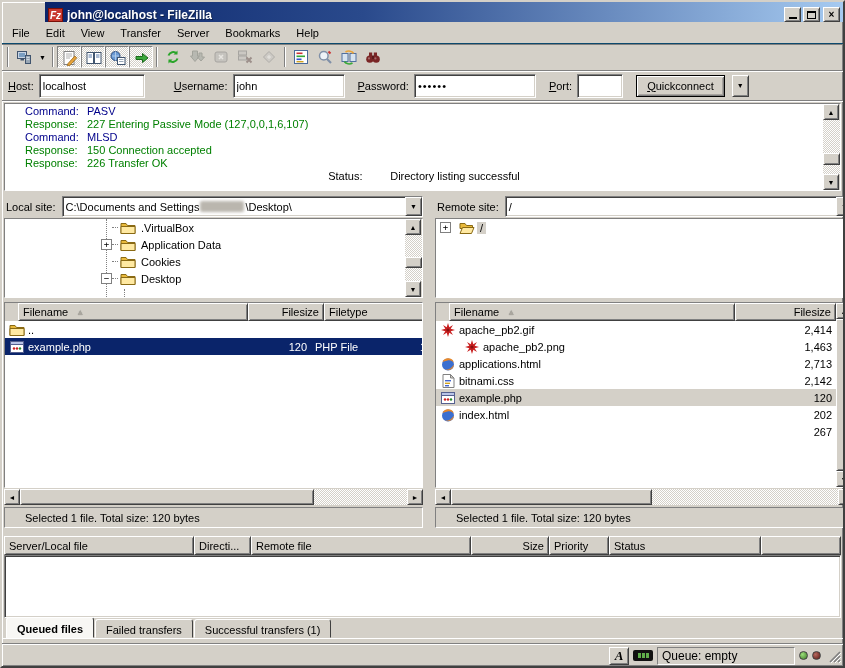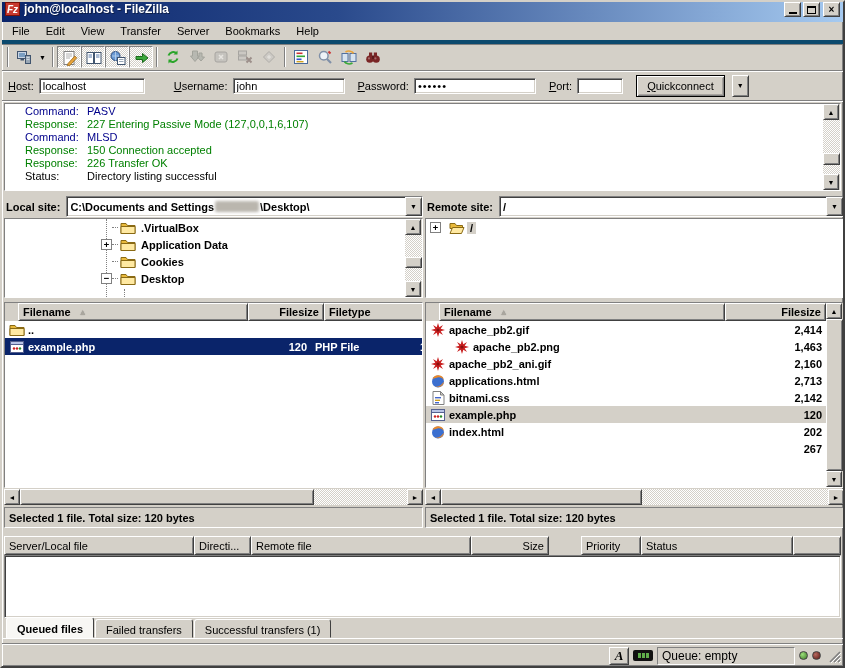--- a/index.html
+++ b/index.html
@@ -18,78 +18,78 @@
   .sunken{ border:1px solid; border-color:#808080 #fff #fff #808080; box-shadow: inset 1px 1px 0 #404040, inset -1px -1px 0 #d4d0c8; background:#fff;}
   .sunken-flat{ border:1px solid; border-color:#808080 #fff #fff #808080; background:#d4d0c8;}
   .dither{
     background-image:
       linear-gradient(45deg,#fff 25%,transparent 25%,transparent 75%,#fff 75%),
       linear-gradient(45deg,#fff 25%,#d4d0c8 25%,#d4d0c8 75%,#fff 75%);
     background-size:2px 2px; background-position:0 0,1px 1px; background-color:#d4d0c8;
   }
 
   
-  .titlebar{ height:20px; flex:0 0 20px; display:flex; align-items:flex-start; padding:0 3px;
-    background:linear-gradient(90deg,#0a246a 0%,#2a4a8c 40%,#a6caf0 100%); }
+  .titlebar{ height:20px; flex:0 0 20px; display:flex; align-items:flex-end; padding:0 3px;
+    background:linear-gradient(90deg,#0a246a 0%,#2a4a8c 40%,#a6caf0 100%);margin-left:43px; }
   .app-icon{ width:15px; height:14px; background:#c8392e; border:1px solid #7a1008; color:#fff;
     font-weight:bold; font-size:10px; display:flex; align-items:center; justify-content:center; font-style:italic;}
   .title-text{ color:#fff; font-weight:bold; font-size:12px; margin-left:4px; flex:1;
     text-shadow:1px 1px 0 rgba(0,0,0,.4); white-space:nowrap; overflow:hidden;}
   .winbtn{ width:17px; height:15px; margin-left:2px; display:flex; align-items:center; justify-content:center;
     font-size:10px; font-weight:bold; color:#000; cursor:default;}
   .winbtn .min-glyph{ width:8px; height:2px; background:#000; margin-top:7px;}
   .winbtn .max-glyph{ width:9px; height:8px; border:1px solid #000; border-top-width:2px;}
   .winbtn.close{ margin-left:3px; }
 
   
   .menubar{ height:22px; flex:0 0 22px; display:flex; align-items:center; padding-left:2px;
-    border-bottom:4px solid #0c4a6e; box-shadow:0 1px 0 #808080;}
+    border-bottom:1px solid #0c4a6e; box-shadow:0 1px 0 #808080;}
   .menu-item{ padding:3px 8px; cursor:default;}
 
   
   .toolbar{ height:27px; flex:0 0 27px; display:flex; align-items:center; padding:1px 2px;
     border-bottom:1px solid #808080; box-shadow:0 1px 0 #fff;}
   .tb-sep{ width:2px; height:20px; margin:0 3px; border-left:1px solid #808080; border-right:1px solid #fff;}
   .tb-btn{ width:24px; height:22px; display:flex; align-items:center; justify-content:center; border:1px solid transparent;}
   .tb-btn.pressed{ border-color:#808080 #fff #fff #808080; }
   .tb-btn.pressed .icon16{ position:relative; top:1px; left:1px;}
   .tb-btn.disabled{ opacity:.45; filter:grayscale(85%);}
   .tb-drop{ width:13px; height:22px; display:flex; align-items:center; justify-content:center; font-size:7px;}
   .icon16{ width:16px; height:16px; display:block;}
 
   
   .qcbar{ height:30px; flex:0 0 30px; display:flex; align-items:center; gap:5px; padding:0 6px;
     border-bottom:1px solid #808080; box-shadow:0 1px 0 #fff;}
   .qc-label::first-letter{ text-decoration:underline;}
-  .qc-input{ height:16px; font-family:"Liberation Sans",sans-serif; font-size:11px; padding:2px 3px; outline:none;}
+  .qc-input{ height:24px; font-family:"Liberation Sans",sans-serif; font-size:11px; padding:2px 3px; outline:none;}
   .qc-host{width:106px;} .qc-user{width:112px;} .qc-pass{width:122px; letter-spacing:1px;} .qc-port{width:46px;}
   .qc-btn{ height:22px; padding:0 10px; font-size:11px; border:1px solid #000; position:relative;
     box-shadow: inset 1px 1px 0 #fff, inset -1px -1px 0 #808080, inset 2px 2px 0 #d4d0c8, inset -2px -2px 0 #a8a4a0;
     background:#d4d0c8; font-family:"Liberation Sans",sans-serif;}
   .qc-btn::first-letter{ text-decoration:underline;}
   .qc-drop{ width:17px; height:22px; display:flex; align-items:center; justify-content:center; font-size:7px; margin-left:2px;}
 
   
   .log-wrap{ margin:2px 2px 0 2px; height:88px; flex:0 0 88px; display:flex;}
   .log-body{ flex:1; overflow:hidden; padding:1px 0; background:#fff;}
   .log-line{ display:flex; height:13px; line-height:13px; white-space:nowrap;}
   .log-label{ width:82px; flex:0 0 82px; padding-left:20px;}
   .log-line.command{ color:#00008b;}
   .log-line.response{ color:#008000;}
-  .log-line.status{ color:#000;}
+  .log-line.status{ color:#000;justify-content:center;}
 
   
   .vscroll{ width:17px; flex:0 0 17px; display:flex; flex-direction:column; background:#d4d0c8;}
   .hscroll{ height:16px; flex:0 0 16px; display:flex; background:#d4d0c8; margin-top:1px;}
   .sb-btn{ width:16px; height:16px; flex:0 0 16px; display:flex; align-items:center; justify-content:center; font-size:7px; color:#000;}
   .sb-track{ flex:1; position:relative;}
   .sb-thumb{ position:absolute; background:#d4d0c8;}
 
   
-  .panes{ flex:0 0 330px; display:flex; margin:5px 2px 0 2px; gap:2px;font-weight:bold;}
+  .panes{ flex:0 0 330px; display:flex; margin:5px 2px 0 2px; gap:12px;}
   .pane{ width:419px; flex:0 0 419px; display:flex; flex-direction:column;}
   .site-row{ height:21px; flex:0 0 21px; display:flex; align-items:center;}
   .site-label{ padding:0 6px 0 2px; white-space:nowrap;}
   .combo{ flex:1; height:21px; display:flex; align-items:stretch; background:#fff;}
   .combo-text{ flex:1; display:flex; align-items:center; padding-left:3px; white-space:nowrap; overflow:hidden;}
   .combo-btn{ width:17px; display:flex; align-items:center; justify-content:center; font-size:7px;}
   .blur-chip{ display:inline-block; width:44px; height:11px; background:#bab6ae; filter:blur(1.5px); border-radius:2px; margin:0 1px; vertical-align:-2px;}
 
   .tree-box{ height:80px; flex:0 0 80px; margin-top:1px; display:flex;}
   .tree-area{ flex:1; position:relative; background:#fff; overflow:hidden;}
@@ -111,21 +111,21 @@
   .lh-cell.num{ justify-content:flex-end;}
   .sort-arrow{ margin-left:8px; font-size:8px; color:#aaa69e; text-shadow:0 0 1px #808080;}
   .list-rows{ flex:1; overflow:hidden;}
   .lrow{ height:17px; display:flex; align-items:center;}
   .lcell{ display:flex; align-items:center; padding:0 4px; white-space:nowrap; overflow:hidden; height:17px;}
   .lcell.num{ justify-content:flex-end;}
   .lrow.sel-active{ background:#0a246a; color:#fff;}
   .lrow.sel-inactive{ background:#d4d0c8;}
   .lrow .icon16{ flex:0 0 16px; margin-right:3px;}
 
-  .status-strip{ margin-top:2px; height:21px; flex:0 0 21px; display:flex; align-items:center; padding:0 4px;}
+  .status-strip{ margin-top:2px; height:21px; flex:0 0 21px; display:flex; align-items:center; padding:0 20px;}
 
   
   .queue-wrap{ margin:8px 2px 0 2px; flex:0 0 82px; display:flex; flex-direction:column;}
   .q-header{ height:19px; flex:0 0 19px; display:flex; background:#d4d0c8;}
   .q-body{ flex:1; background:#fff;}
 
   
   .tabs-row{ height:21px; flex:0 0 21px; display:flex; align-items:flex-end; padding-left:4px; border-bottom:1px solid #fff;}
   .tab{ height:19px; padding:2px 10px 0 10px; margin-right:1px; border:1px solid; border-color:#fff #404040 #d4d0c8 #fff;
     border-radius:3px 3px 0 0; background:#d4d0c8; display:flex; align-items:center; position:relative;}
@@ -585,29 +585,20 @@
                   <svg class="icon16">
                     <use href="#i-image"></use>
                   </svg>
                   <span>apache_pb2.png</span>
                 </div>
               <div class="lcell num" style="flex:1;">1,463</div>
             </div>
             <div class="lrow">
               <div class="lcell" style="width:286px;flex:0 0 286px;">
                   <svg class="icon16">
-                    <use href="#i-image"></use>
-                  </svg>
-                  <span>apache_pb2_ani.gif</span>
-                </div>
-              <div class="lcell num" style="flex:1;">2,160</div>
-            </div>
-            <div class="lrow">
-              <div class="lcell" style="width:286px;flex:0 0 286px;">
-                  <svg class="icon16">
                     <use href="#i-firefox"></use>
                   </svg>
                   <span>applications.html</span>
                 </div>
               <div class="lcell num" style="flex:1;">2,713</div>
             </div>
             <div class="lrow">
               <div class="lcell" style="width:286px;flex:0 0 286px;">
                   <svg class="icon16">
                     <use href="#i-css"></use>
@@ -665,21 +656,21 @@
         </div>
       <div class="lh-cell raised" style="width:57px;flex:0 0 57px;">
           <span>Directi...</span>
         </div>
       <div class="lh-cell raised" style="width:220px;flex:0 0 220px;">
           <span>Remote file</span>
         </div>
       <div class="lh-cell raised num" style="width:78px;flex:0 0 78px;">
           <span>Size</span>
         </div>
-      <div class="lh-cell raised" style="width:60px;flex:0 0 60px;margin-left:32px;">
+      <div class="lh-cell raised" style="width:60px;flex:0 0 60px;">
           <span>Priority</span>
         </div>
       <div class="lh-cell raised" style="width:152px;flex:0 0 152px;">
           <span>Status</span>
         </div>
       <div class="lh-cell raised" style="flex:1;"></div>
     </div>
     <div class="q-body sunken"></div>
   </div>
 

